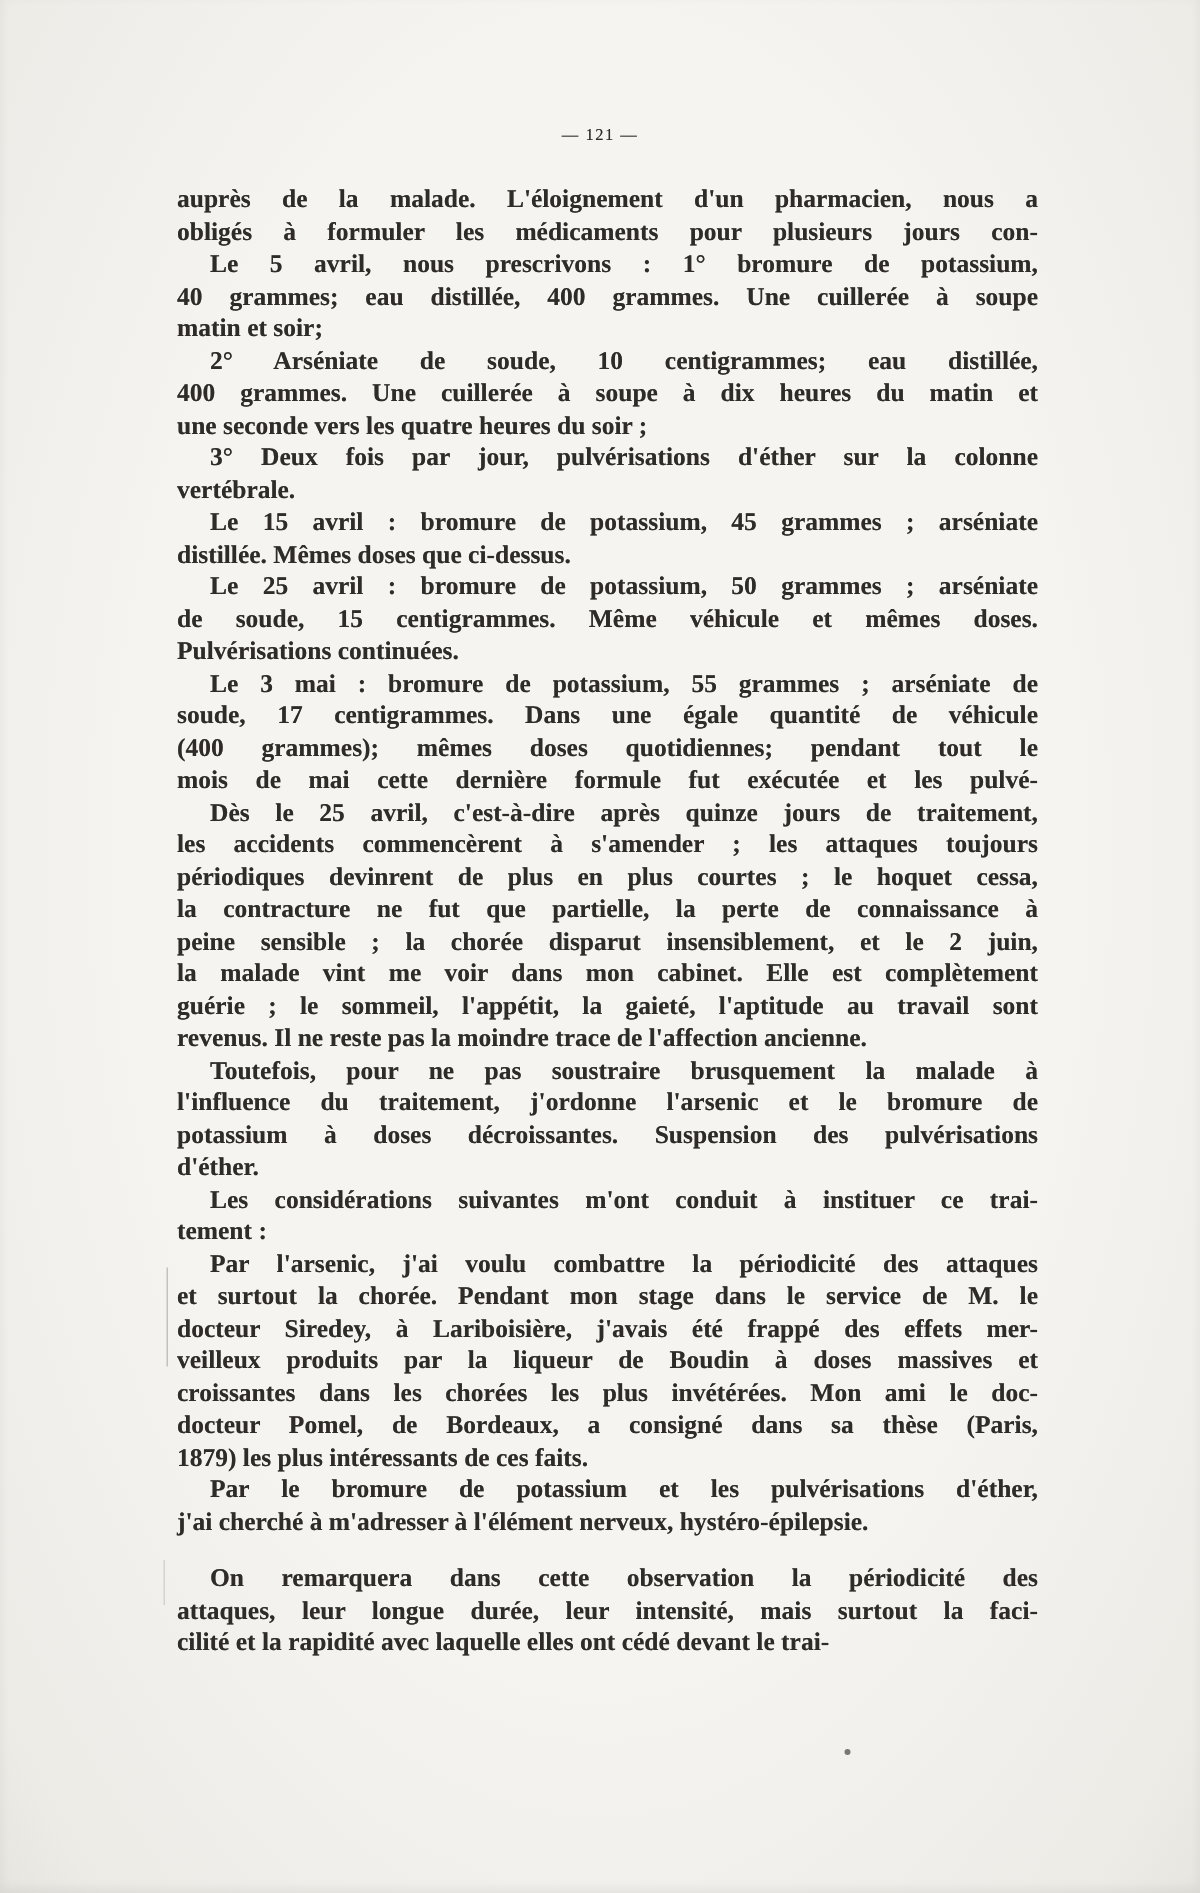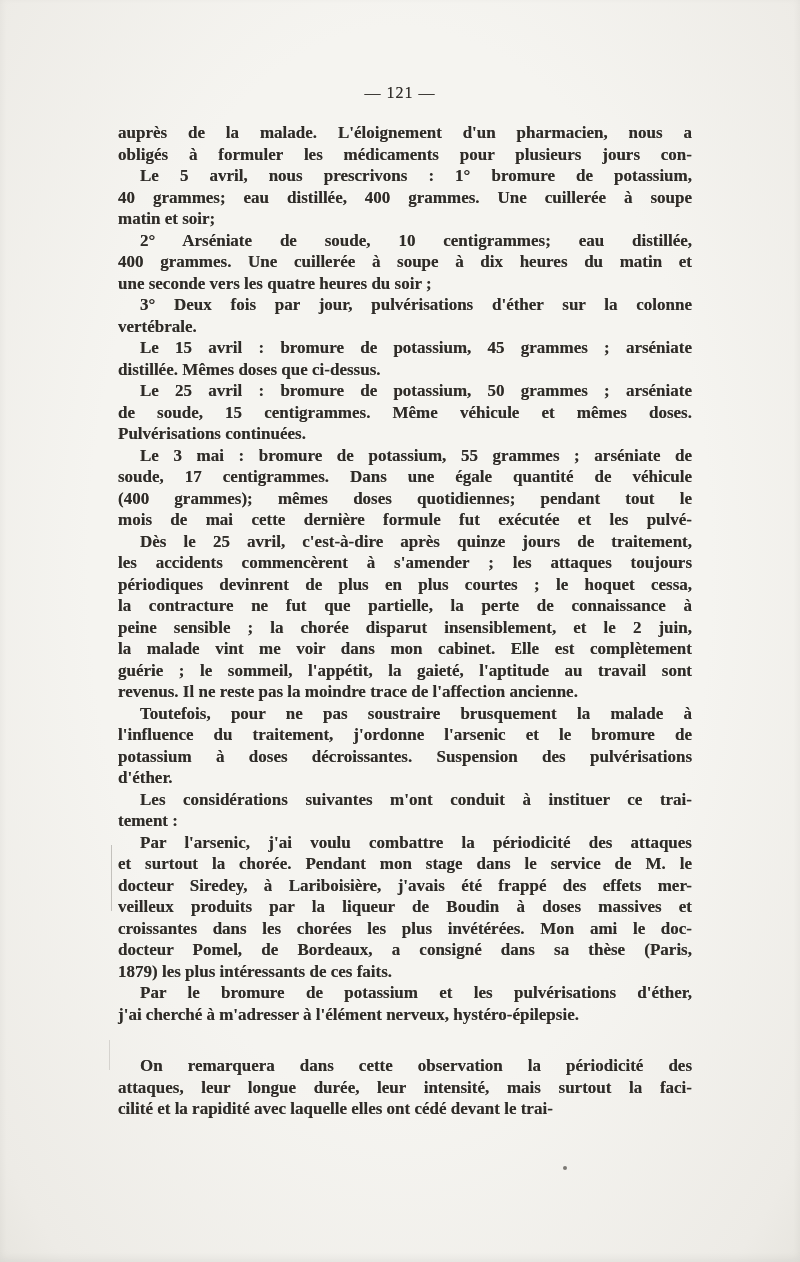--- a/index.html
+++ b/index.html
@@ -17,21 +17,21 @@
     color: #2f2c28;
     overflow: hidden;
     box-shadow: inset 0 -3px 8px rgba(0,0,0,0.06);
   }
   .page-number {
     position: absolute;
     top: 84px;
     left: 0;
     right: 0;
     text-align: center;
-    font-size: 16px;
+    font-size: 11px;
     letter-spacing: 1px;
     text-shadow: 0 0 0.4px rgba(47,44,40,0.6);
   }
   .page-text {
     position: absolute;
     top: 122px;
     left: 118px;
     width: 574px;
     font-size: 17px;
     line-height: 21.5px;
@@ -42,21 +42,21 @@
     text-align: justify;
     text-align-last: justify;
   }
   .line.final {
     text-align-last: auto;
   }
   .line.indent {
     text-indent: 22px;
   }
   .paragraph:last-child {
-    margin-top: 30px;
+    margin-top: 16px;
   }
   .artifact-vline {
     position: absolute;
     left: 111px;
     top: 845px;
     width: 1px;
     height: 66px;
     background: rgba(70,64,56,0.28);
   }
   .artifact-vline2 {

